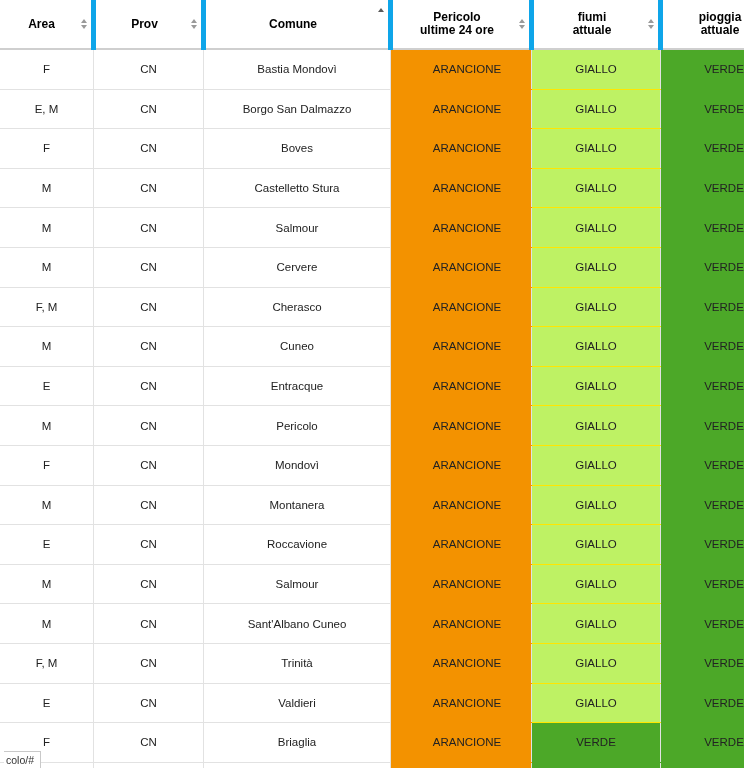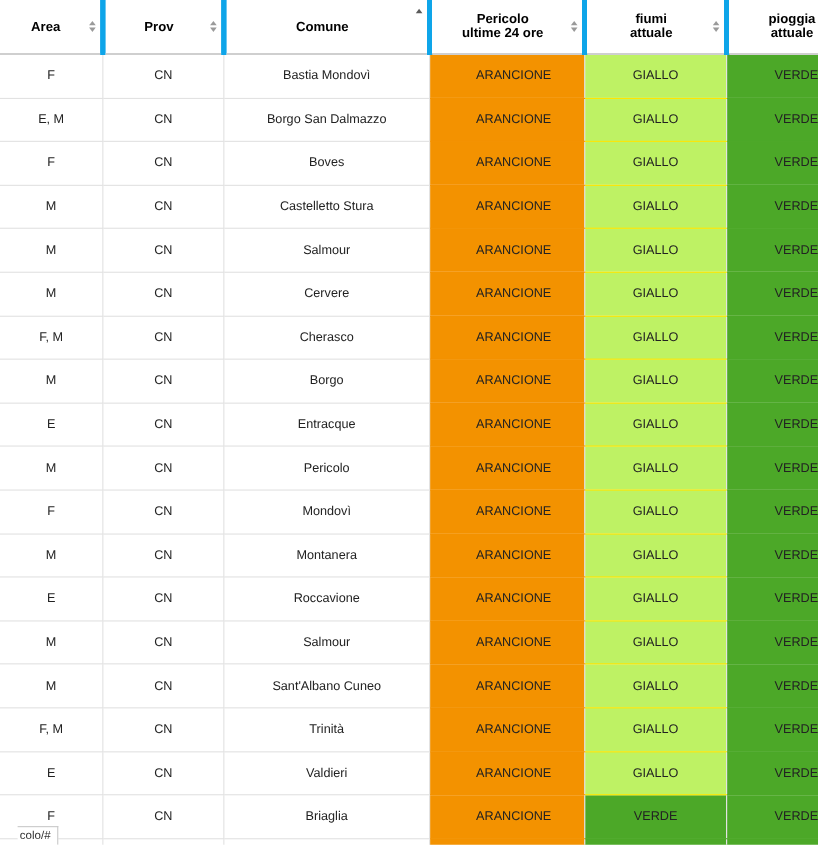--- a/index.html
+++ b/index.html
@@ -91,21 +91,21 @@
   .c-verde     { background: #4ca828; color: #ffffff; }
   td.colorcell { font-size: 11.5px; border-right: 1px solid rgba(255,255,255,0.0); }
   td.colorcell.c-arancione { border-bottom: 1px solid #f39200; padding-left: 12px; }
   td.colorcell.c-giallo { border-bottom: 1px solid #ffe600; }
   td.colorcell.c-verde { border-bottom: 1px solid #4ca828; }
   td.sep-left { border-left: 1px solid #ffffff; }
 
   
   .status-bar {
     position: absolute;
-    left: 16px;
+    left: 4px;
     bottom: 0;
     background: #ffffff;
     border: 1px solid #c9c9c9;
     border-left: none;
     border-bottom: none;
     font-size: 10.5px;
     color: #333333;
     padding: 2px 6px 2px 2px;
     font-family: "Liberation Sans", sans-serif;
     line-height: 12px;
@@ -220,21 +220,21 @@
           <td class="col-area">F, M</td>
           <td class="col-prov">CN</td>
           <td class="col-comune">Cherasco</td>
           <td class="col-pericolo colorcell c-arancione">ARANCIONE</td>
           <td class="col-fiumi colorcell sep-left c-giallo">GIALLO</td>
           <td class="col-pioggia colorcell sep-left c-verde">VERDE</td>
         </tr>
         <tr>
           <td class="col-area">M</td>
           <td class="col-prov">CN</td>
-          <td class="col-comune">Borgo</td>
+          <td class="col-comune">Cuneo</td>
           <td class="col-pericolo colorcell c-arancione">ARANCIONE</td>
           <td class="col-fiumi colorcell sep-left c-giallo">GIALLO</td>
           <td class="col-pioggia colorcell sep-left c-verde">VERDE</td>
         </tr>
         <tr>
           <td class="col-area">E</td>
           <td class="col-prov">CN</td>
           <td class="col-comune">Entracque</td>
           <td class="col-pericolo colorcell c-arancione">ARANCIONE</td>
           <td class="col-fiumi colorcell sep-left c-giallo">GIALLO</td>

